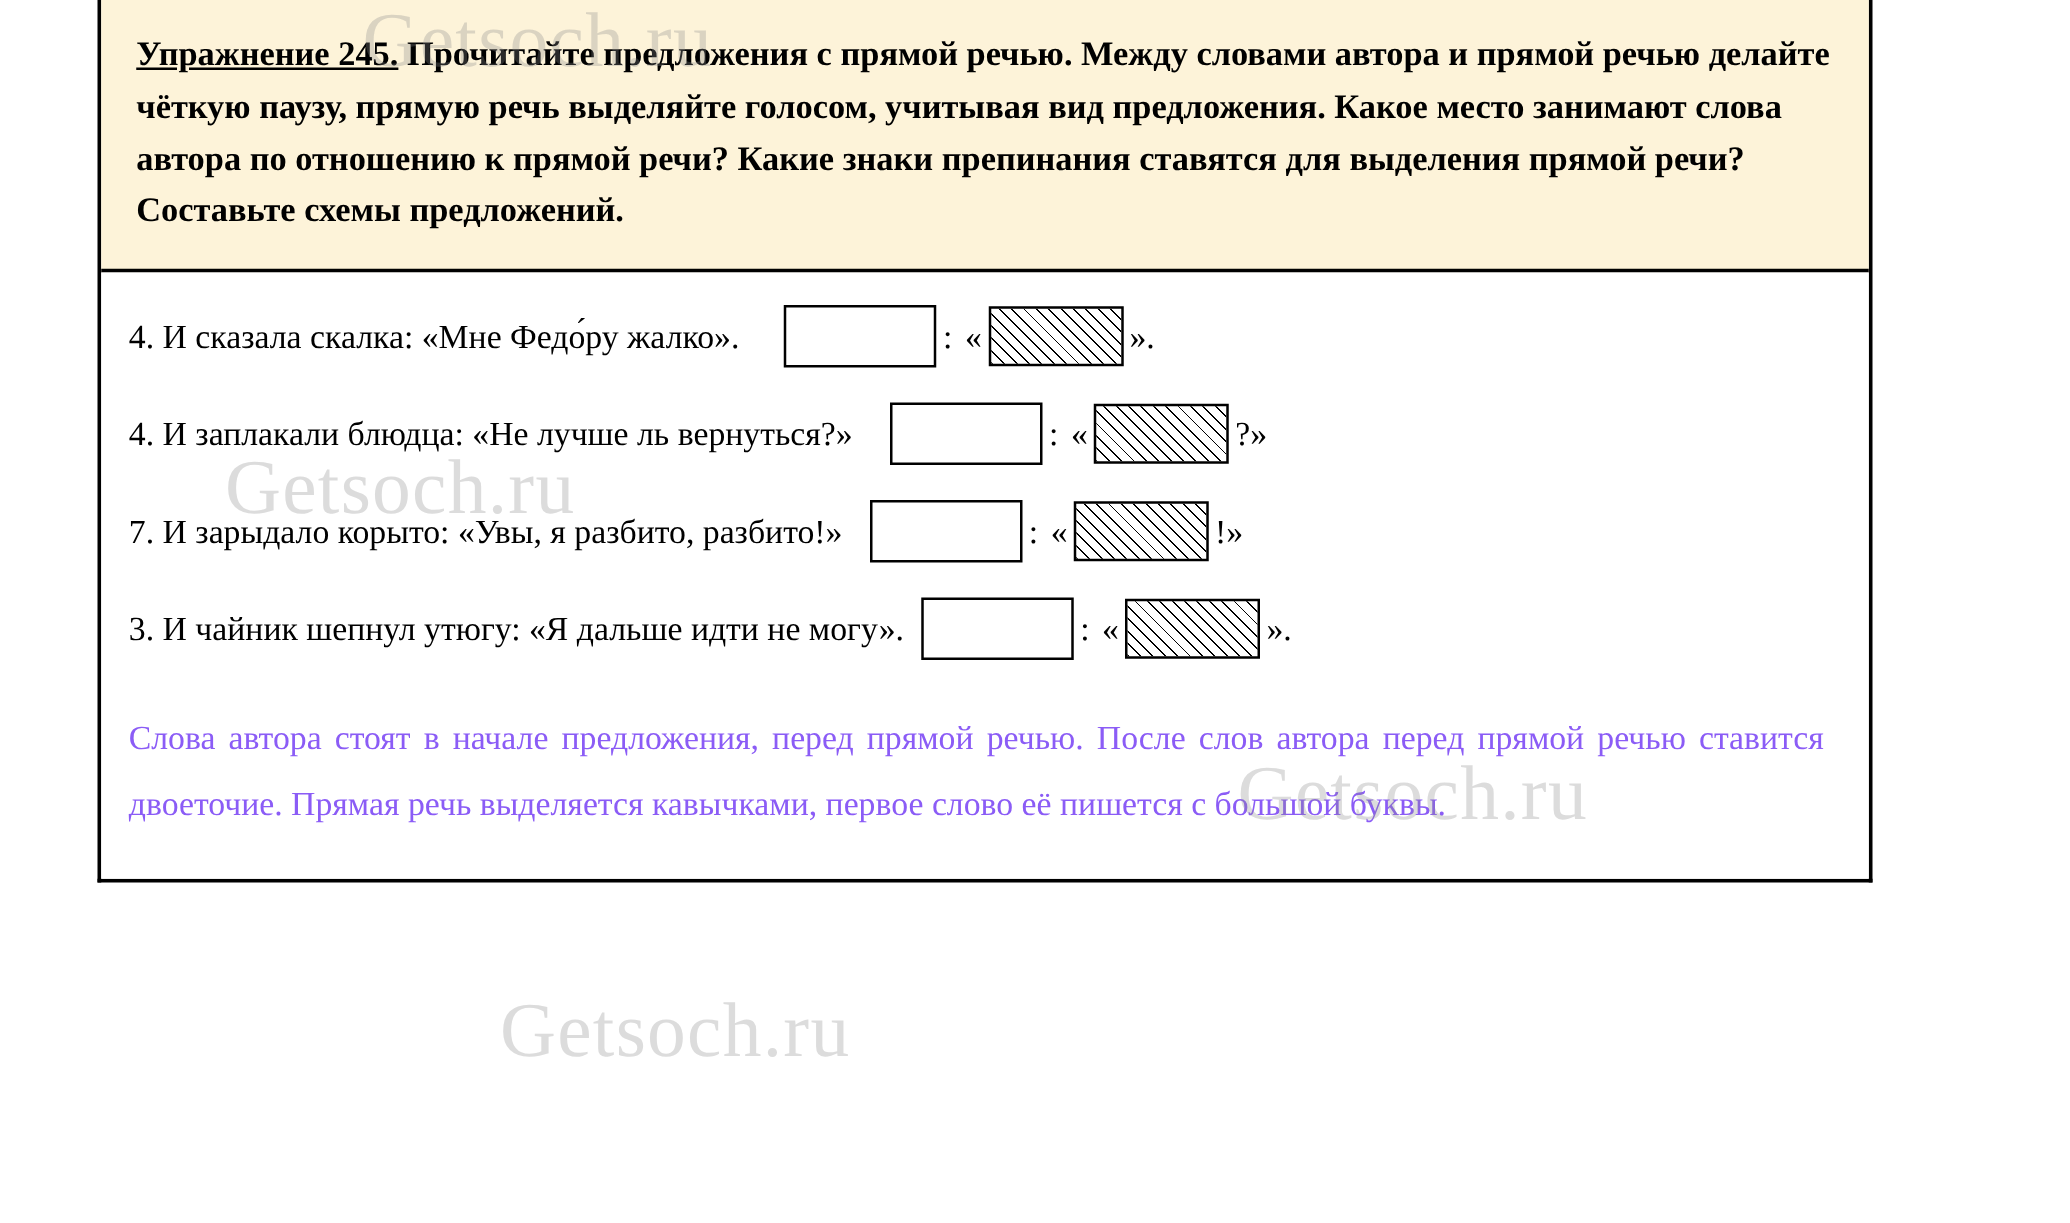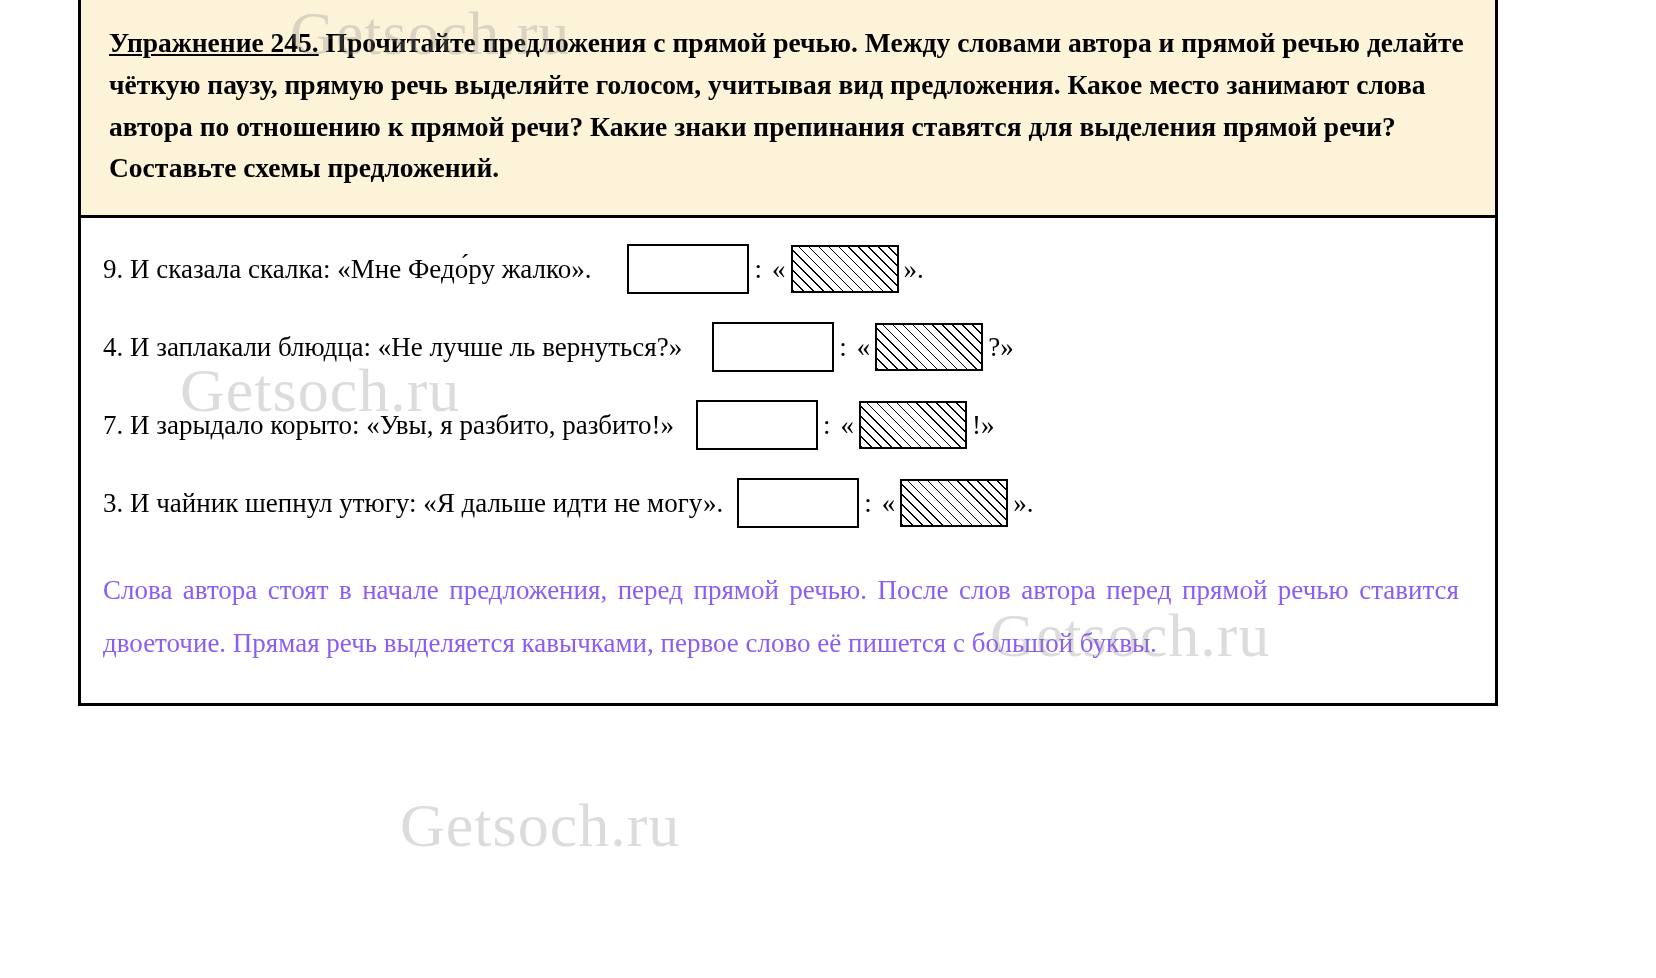--- a/index.html
+++ b/index.html
@@ -136,21 +136,21 @@
   <div class="task-block">
     <div class="task-text">
       <span class="task-number">Упражнение 245.</span>
       <span>Прочитайте предложения с прямой речью. Между словами автора и прямой речью делайте чёткую паузу, прямую речь выделяйте голосом, учитывая вид предложения. Какое место занимают слова автора по отношению к прямой речи? Какие знаки препинания ставятся для выделения прямой речи? Составьте схемы предложений.</span>
     </div>
   </div>
 
   <div class="answer-block">
 
     <div class="line l1">
-      <span class="sentence">9. И сказала скалка: «Мне Федо́ру жалко».</span>
+      <span class="sentence">4. И сказала скалка: «Мне Федо́ру жалко».</span>
       <span class="scheme">
         <span class="box-empty"></span>
         <span class="punct">:</span>
         <span class="punct">«</span>
         <span class="box-hatched"></span>
         <span class="punct">».</span>
       </span>
     </div>
 
     <div class="line l2">

